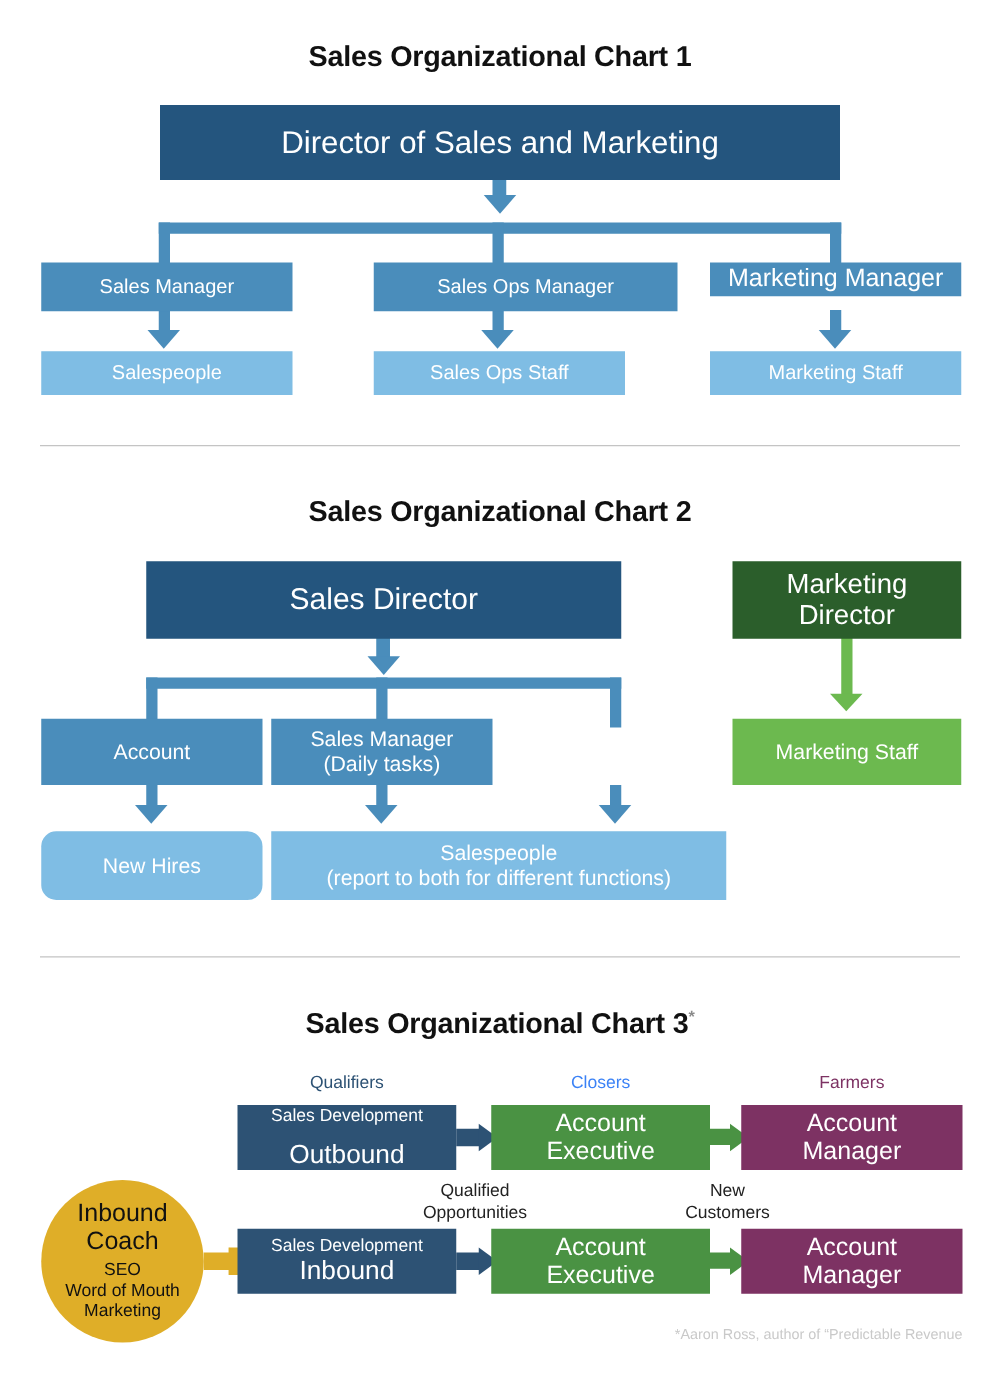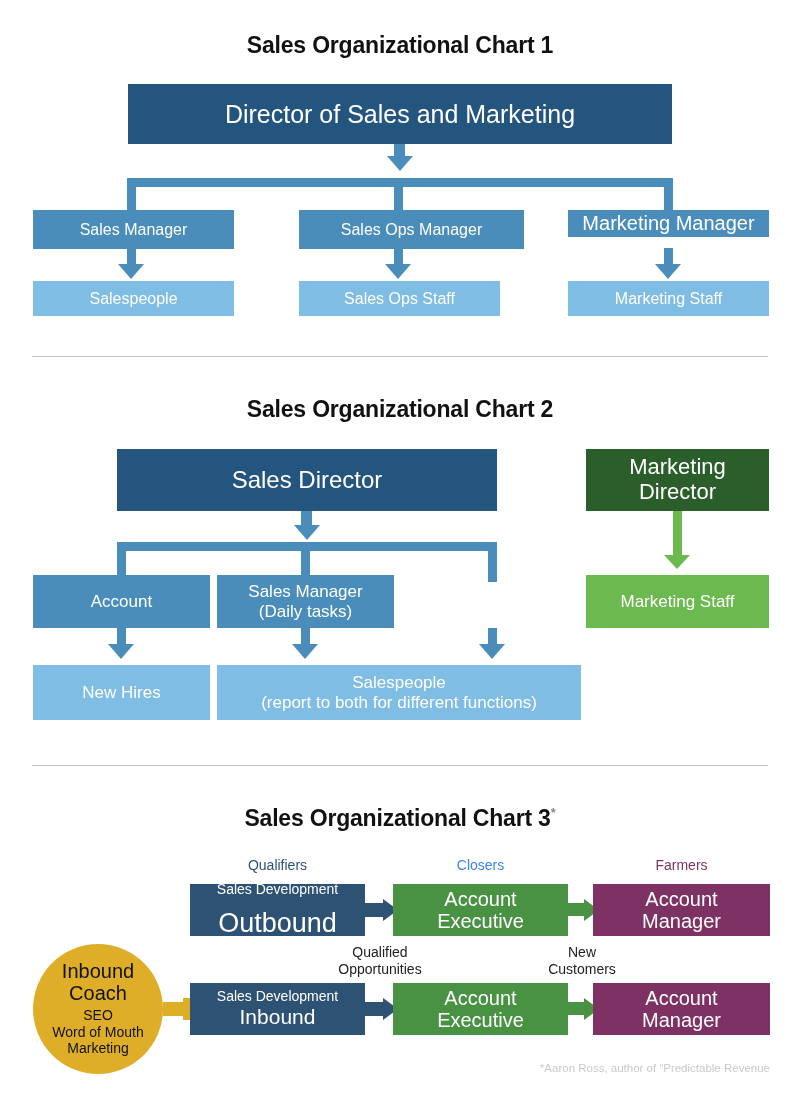--- a/index.html
+++ b/index.html
@@ -166,21 +166,21 @@
   <div class="conn c-blue" style="left:664px; top:248px; width:9px; height:22px;"></div>
   <div class="arrow-down blue" style="left:655px; top:264px;"></div>
 
   <div class="box navy-dark" style="left:128px; top:84px; width:544px; height:60px; font-size:25px;">
     <span>Director of Sales and Marketing</span>
   </div>
 
   <div class="box blue-mid" style="left:33px; top:210px; width:201px; height:39px; font-size:16px;">
     <span>Sales Manager</span>
   </div>
-  <div class="box blue-mid" style="left:299px; top:210px; width:225px; height:39px; font-size:16px;">
+  <div class="box blue-mid" style="left:299px; top:210px; width:243px; height:39px; font-size:16px;">
     <span>Sales Ops Manager</span>
   </div>
   <div class="box blue-mid" style="left:568px; top:210px; width:201px; height:27px; font-size:20px;">
     <span>Marketing Manager</span>
   </div>
 
   <div class="box blue-light" style="left:33px; top:281px; width:201px; height:35px; font-size:16px;">
     <span>Salespeople</span>
   </div>
   <div class="box blue-light" style="left:299px; top:281px; width:201px; height:35px; font-size:16px;">
@@ -231,21 +231,21 @@
     <span>
       <span class="l1">Sales Manager</span>
       <span class="l2">(Daily tasks)</span>
     </span>
   </div>
 
   <div class="box green-light" style="left:586px; top:575px; width:183px; height:53px; font-size:17px;">
     <span>Marketing Staff</span>
   </div>
 
-  <div class="box blue-light" style="left:33px; top:665px; width:177px; height:55px; font-size:17px;">
+  <div class="box blue-light" style="left:33px; top:665px; width:177px; height:55px; font-size:17px;border-radius:12px;">
     <span>New Hires</span>
   </div>
   <div class="box blue-light" style="left:217px; top:665px; width:364px; height:55px; font-size:17px;">
     <span>
       <span class="l1">Salespeople</span>
       <span class="l2">(report to both for different functions)</span>
     </span>
   </div>
 
   <div class="divider" style="top:765px;"></div>
@@ -259,21 +259,21 @@
   <div class="col-head farm" style="left:593px; top:857px; width:177px;">Farmers</div>
 
   <div class="conn navy-flow" style="left:365px; top:903px; width:20px; height:14px; z-index:2;"></div>
   <div class="arrow-right navy" style="left:383px; top:899px;"></div>
   <div class="conn green-flow" style="left:568px; top:903px; width:18px; height:13px; z-index:2;"></div>
   <div class="arrow-right green" style="left:584px; top:899px;"></div>
 
   <div class="box navy-flow" style="left:190px; top:884px; width:175px; height:52px;">
     <span>
       <span class="l1" style="font-size:14px;">Sales Development</span>
-      <span class="l2" style="font-size:27px;margin-top:11px;">Outbound</span>
+      <span class="l2" style="font-size:21px;margin-top:11px;">Outbound</span>
     </span>
   </div>
   <div class="box green-flow" style="left:393px; top:884px; width:175px; height:52px; font-size:20px;">
     <span>
       <span class="l1">Account</span>
       <span class="l2">Executive</span>
     </span>
   </div>
   <div class="box purple-flow" style="left:593px; top:884px; width:177px; height:52px; font-size:20px;">
     <span>

